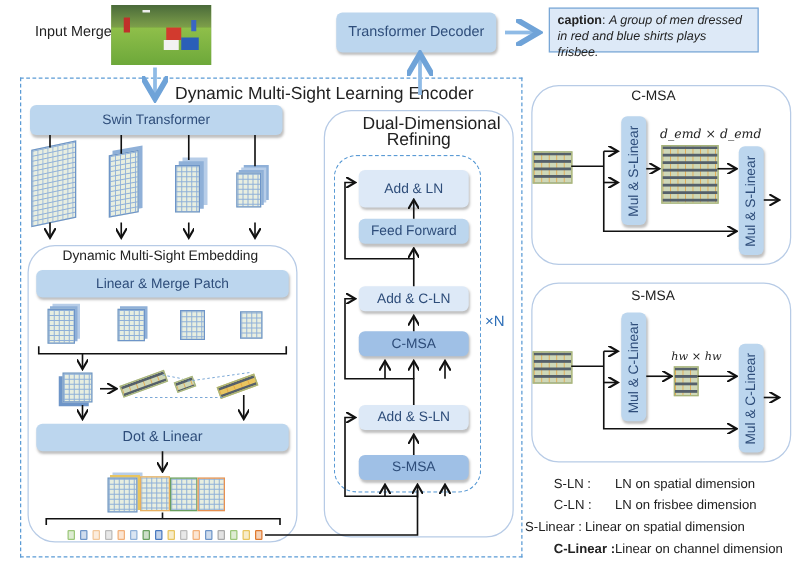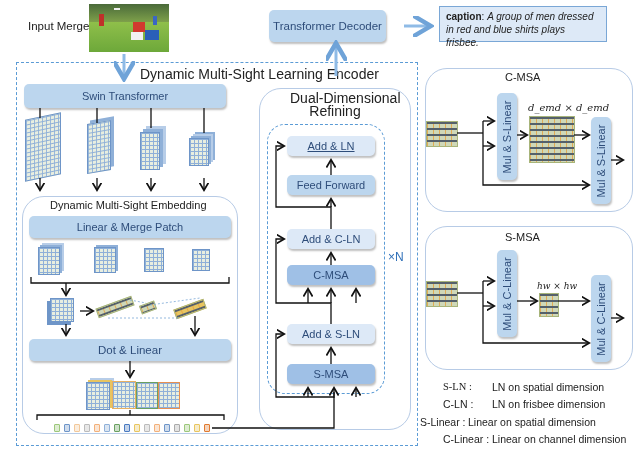--- a/index.html
+++ b/index.html
@@ -33,21 +33,21 @@
   <div class="abs" style="left:0;top:0;width:80px;height:18px;background:linear-gradient(#4a6a3a,#7ea04a);"></div>
   <div class="abs" style="left:0;top:18px;width:80px;height:30px;background:linear-gradient(#8fbf4a,#6da83a);"></div>
   <div class="abs" style="left:10px;top:10px;width:5px;height:12px;background:#c0302a;"></div>
   <div class="abs" style="left:44px;top:18px;width:12px;height:10px;background:#d23a2e;"></div>
   <div class="abs" style="left:42px;top:28px;width:12px;height:8px;background:#f2f2f2;"></div>
   <div class="abs" style="left:56px;top:26px;width:14px;height:10px;background:#2a5fb8;"></div>
   <div class="abs" style="left:64px;top:12px;width:4px;height:9px;background:#3a66c4;"></div>
   <div class="abs" style="left:25px;top:4px;width:6px;height:2px;background:#eee;"></div>
 </div>
 
-<div class="blk" style="left:269px;top:10px;width:117px;height:32px;font-size:11.5px;">Transformer Decoder</div>
+<div class="blk" style="left:269px;top:10px;width:128px;height:32px;font-size:11.5px;">Transformer Decoder</div>
 
 <div class="abs" style="left:439px;top:6px;width:168px;height:36px;background:#dde9f7;border:1px solid #7aa7d6;padding:3px 6px;box-sizing:border-box;font-size:10px;line-height:13px;color:#222;">
   <b>caption</b><span>: </span><i>A group of men dressed in red and blue shirts plays frisbee.</i>
 </div>
 
 <div class="dashed" style="left:16px;top:62px;width:400px;height:382px;"></div>
 <div class="abs txt" style="left:138px;top:66px;font-size:14px;background:#fff;padding:0 2px;">Dynamic Multi-Sight Learning Encoder</div>
 
 <div class="blk" style="left:24px;top:84px;width:202px;height:24px;">Swin Transformer</div>
 
@@ -97,21 +97,21 @@
   </div>
 
 <div class="panel" style="left:259px;top:88px;width:150px;height:340px;"></div>
 <div class="abs txt" style="left:290px;top:92px;font-size:14px;text-align:center;width:90px;line-height:13px;">
   <div>Dual-Dimensional</div>
   <div>Refining</div>
 </div>
 <div class="dashed" style="left:267px;top:124px;width:116px;height:268px;border-radius:18px;"></div>
 <div class="abs txt" style="left:388px;top:250px;font-size:12px;color:#2e6fb8;">×N</div>
 
-<div class="blk light" style="left:287px;top:136px;width:88px;height:20px;text-decoration:underline;">Add &amp; LN</div>
+<div class="blk light" style="left:287px;top:136px;width:88px;height:30px;">Add &amp; LN</div>
 <div class="blk" style="left:287px;top:175px;width:88px;height:20px;">Feed Forward</div>
 <div class="blk light" style="left:287px;top:229px;width:88px;height:20px;">Add &amp; C-LN</div>
 <div class="blk mid" style="left:287px;top:265px;width:88px;height:20px;">C-MSA</div>
 <div class="blk light" style="left:287px;top:324px;width:88px;height:20px;">Add &amp; S-LN</div>
 <div class="blk mid" style="left:287px;top:364px;width:88px;height:20px;">S-MSA</div>
 
 <div class="panel" style="left:425px;top:68px;width:206px;height:142px;"></div>
 <div class="abs txt" style="left:505px;top:71px;font-size:11px;">C-MSA</div>
 <div class="feat" style="left:426px;top:121px;width:30px;height:24px;"></div>
 <div class="vblk" style="left:497px;top:93px;width:20px;height:87px;">
@@ -129,27 +129,27 @@
 <div class="vblk" style="left:497px;top:250px;width:20px;height:87px;">
     <span class="vlabel">Mul &amp; C-Linear</span>
   </div>
 <div class="abs" style="left:537px;top:281px;font-size:9px;font-style:italic;font-family:'DejaVu Serif',serif;">hw × hw</div>
 <div class="feat" style="left:539px;top:293px;width:18px;height:22px;"></div>
 <div class="vblk" style="left:591px;top:275px;width:20px;height:87px;">
     <span class="vlabel">Mul &amp; C-Linear</span>
   </div>
 
 <div>
-  <div class="legend-row" style="left:443px;top:381px;font-family:Liberation Serif, serif;"><span>S-LN :</span></div>
+  <div class="legend-row" style="left:443px;top:381px;"><span>S-LN :</span></div>
   <div class="legend-row" style="left:492px;top:381px;">LN on spatial dimension</div>
   <div class="legend-row" style="left:443px;top:398px;"><span>C-LN :</span></div>
   <div class="legend-row" style="left:492px;top:398px;">LN on frisbee dimension</div>
   <div class="legend-row" style="left:420px;top:416px;"><span>S-Linear :</span></div>
   <div class="legend-row" style="left:468px;top:416px;">Linear on spatial dimension</div>
-  <div class="legend-row" style="left:443px;top:433px;"><span>C-Linear :</span></div>
+  <div class="legend-row" style="left:443px;top:433px;font-weight:bold;"><span>C-Linear :</span></div>
   <div class="legend-row" style="left:492px;top:433px;">Linear on channel dimension</div>
 </div>
 
 <svg width="640" height="463">
   <defs>
     <marker id="ah" markerWidth="7" markerHeight="7" refX="5" refY="3.5" orient="auto">
         <path d="M0,0 L6,3.5 L0,7" fill="none" stroke="#111" stroke-width="1.3"></path>
       </marker>
     <marker id="ahb" markerWidth="7" markerHeight="7" refX="5" refY="3.5" orient="auto">
         <path d="M0,0 L6,3.5 L0,7" fill="none" stroke="#6fa3d8" stroke-width="1.5"></path>

